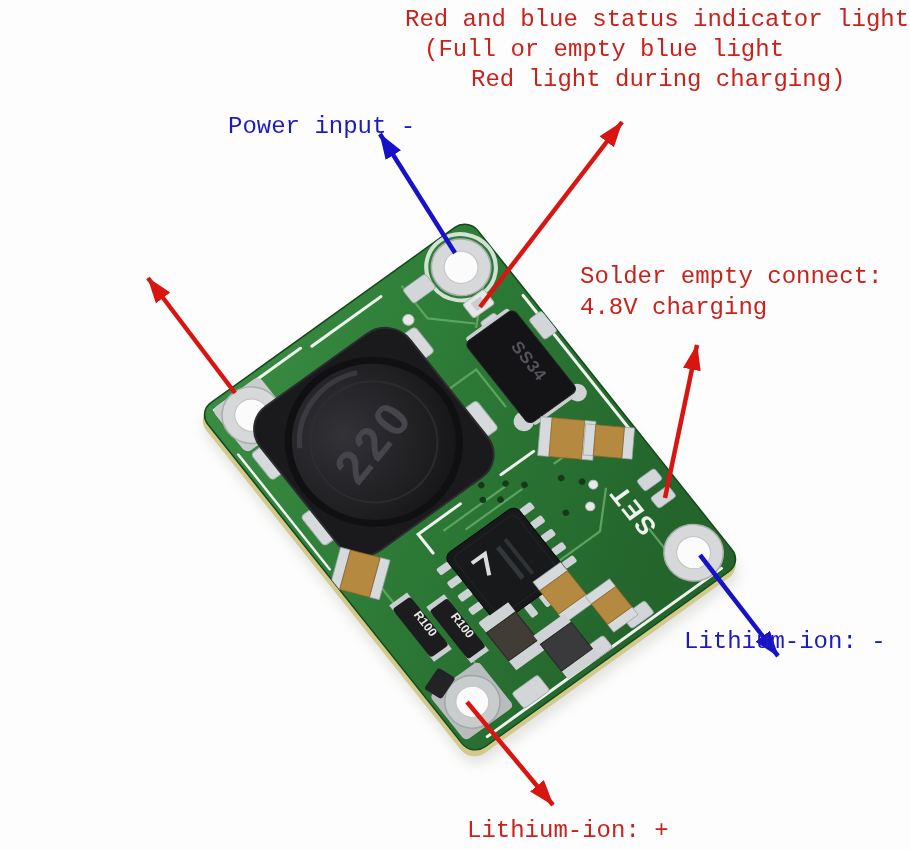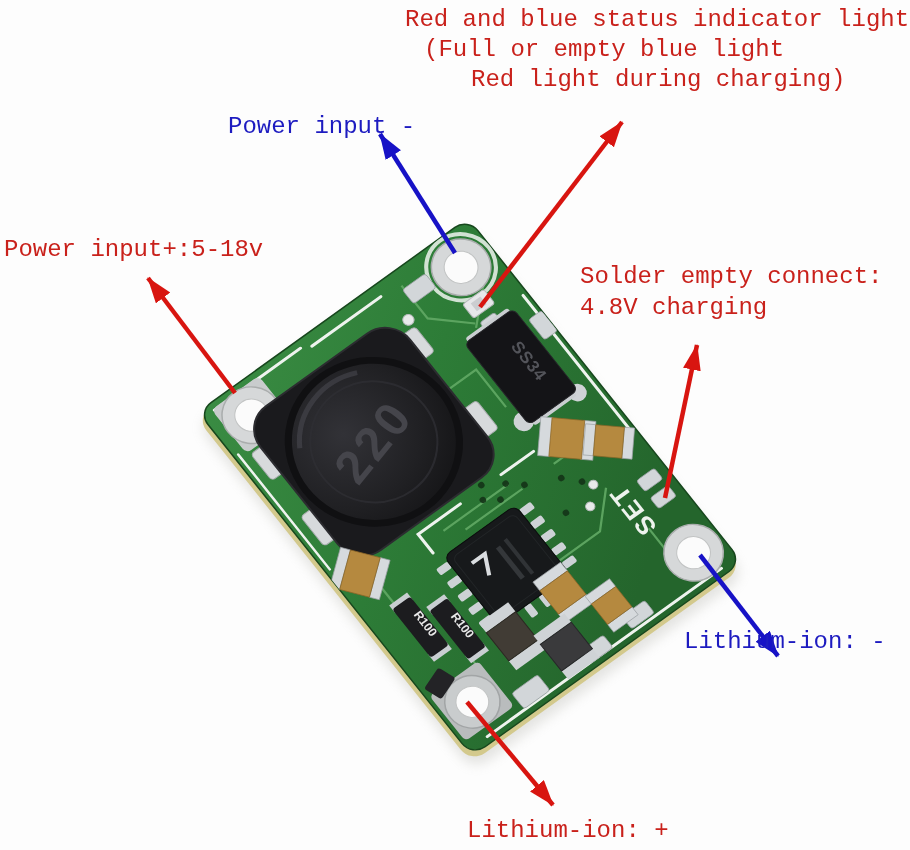--- a/index.html
+++ b/index.html
@@ -237,19 +237,18 @@
   <line x1="235" y1="393" x2="148" y2="278" stroke-width="4.5" marker-end="url(#arrowR)" stroke="#d81510"></line>
   <line x1="665" y1="498" x2="697" y2="345" stroke-width="4.5" marker-end="url(#arrowR)" stroke="#d81510"></line>
   <line x1="700" y1="555" x2="778" y2="656" stroke-width="4.5" marker-end="url(#arrowB)" stroke="#1712c6"></line>
   <line x1="467" y1="702" x2="553" y2="805" stroke-width="4.5" marker-end="url(#arrowR)" stroke="#d81510"></line>
 </svg>
 
 <div class="lbl red" style="left:424px;top:36px;">(Full or empty blue light</div>
 <div class="lbl red" style="left:405px;top:6px;">Red and blue status indicator light</div>
 <div class="lbl red" style="left:434px;top:66px;margin-left:37px;">Red light during charging)</div>
 <div class="lbl blue" style="left:228px;top:94px;margin-top:19px;">Power input -</div>
-<div class="lbl red" style="left:4px;top:236px;">Power input+:5-18v</div>
 <div class="lbl red" style="left:580px;top:263px;">Solder empty connect:</div>
 <div class="lbl red" style="left:580px;top:294px;text-align:right;">4.8V charging</div>
 <div class="lbl blue" style="left:684px;top:628px;">Lithium-ion: -</div>
 <div class="lbl red" style="left:455px;top:817px;margin-left:12px;">Lithium-ion: +</div>
 
 </div>
 
 </body></html>

